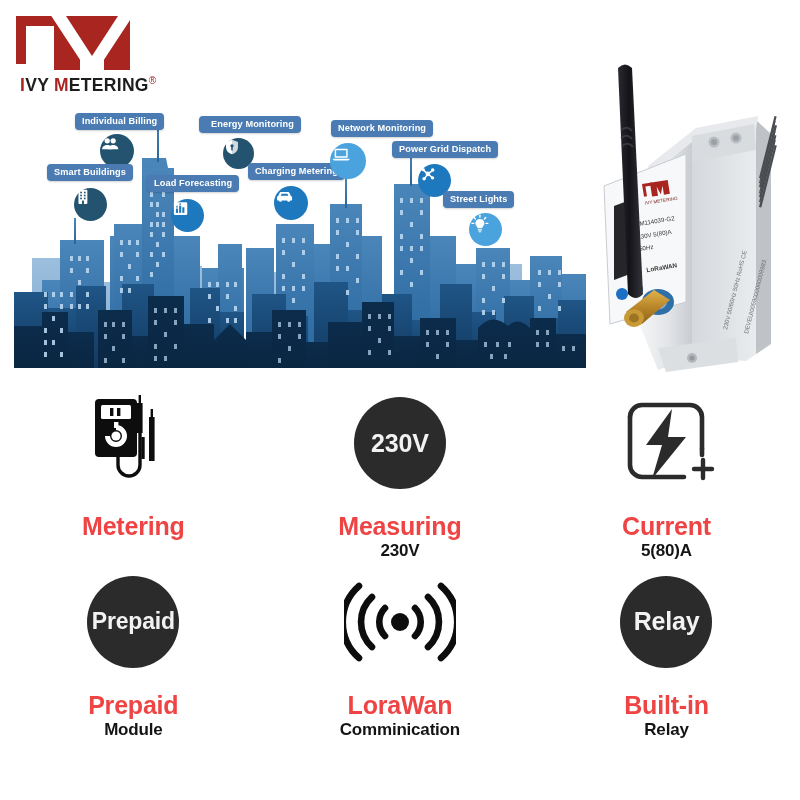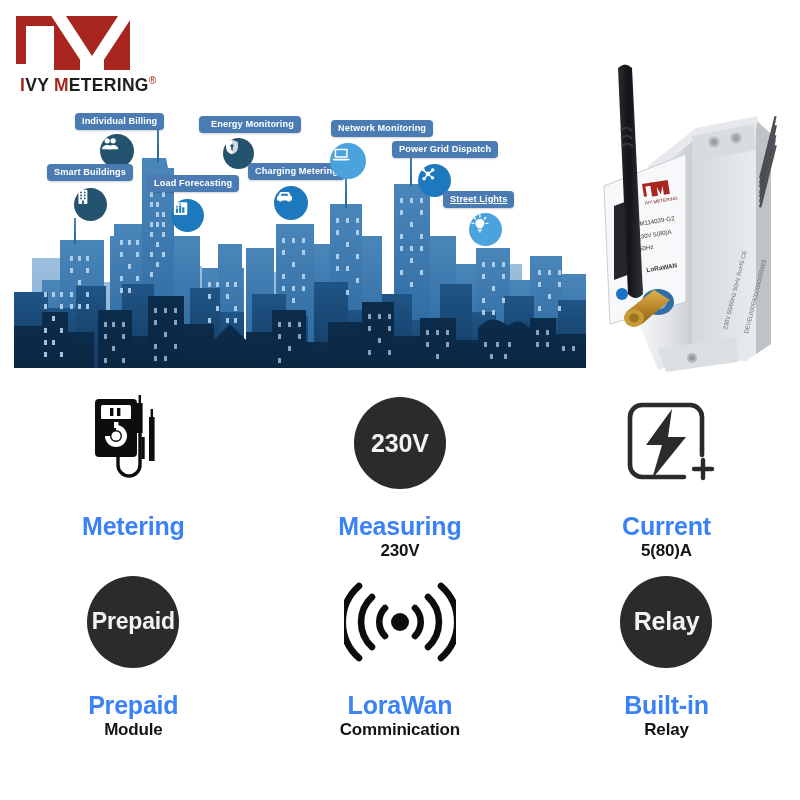--- a/index.html
+++ b/index.html
@@ -69,21 +69,21 @@
     width:92px;height:92px;border-radius:50%;background:#2b2b2b;
     display:flex;align-items:center;justify-content:center;
     position:relative;
   }
   .badge .btxt{
     color:#f2f2f2;font-size:25px;font-weight:bold;line-height:1;
     white-space:nowrap;letter-spacing:-.2px;
   }
   .badge .btxt.small{font-size:23px;}
   .ftitle{
-    font-size:25px;font-weight:bold;color:#3b82f6;line-height:1.05;
+    font-size:25px;font-weight:bold;color:#ef4444;line-height:1.05;
     margin-top:9px;white-space:nowrap;letter-spacing:-.2px;
   }
   .fsub{
     font-size:17px;font-weight:bold;color:#141414;line-height:1.1;
     margin-top:3px;white-space:nowrap;letter-spacing:-.2px;
   }
   .fsub.wide{font-size:16.5px;}
 </style>
 </head>
 <body>
@@ -493,21 +493,21 @@
               <path d="M12 12 L8 17.4"></path>
               <path d="M12 12 L17.2 16.4"></path>
             </g>
             <circle cx="12" cy="12" r="2.8" fill="#fff"></circle>
             <circle cx="6.2" cy="6.8" r="2.1" fill="#fff"></circle>
             <circle cx="17.8" cy="7.4" r="2.1" fill="#fff"></circle>
             <circle cx="7.4" cy="17.8" r="2.1" fill="#fff"></circle>
             <circle cx="17.6" cy="16.8" r="2.1" fill="#fff"></circle>
           </svg>
         </div>
-        <div class="chip" style="left: 429px; top: 95px; background: rgb(74, 124, 179); text-decoration: underline;">Street Lights</div>
+        <div class="chip" style="left: 429px; top: 95px; background: rgb(74, 124, 179);">Street Lights</div>
         <div class="cicon light" style="left: 455px; top: 117px; width: 33px; height: 33px;">
           <svg viewBox="0 0 24 24" width="66%" height="66%">
             <g stroke="#fff" stroke-width="1.5" stroke-linecap="round">
               <path d="M12 2.4 v2.2"></path>
               <path d="M5.6 5 l1.5 1.6"></path>
               <path d="M18.4 5 l-1.5 1.6"></path>
               <path d="M3.2 11.4 h2.1"></path>
               <path d="M20.8 11.4 h-2.1"></path>
             </g>
             <path d="M12 6.6 c-3 0-5 2-5 4.7 0 1.8 1 2.9 1.8 3.8 .5.6.7 1 .7 1.6 h5 c0-.6.2-1 .7-1.6 .8-.9 1.8-2 1.8-3.8 0-2.7-2-4.7-5-4.7 Z" fill="#fff"></path>

